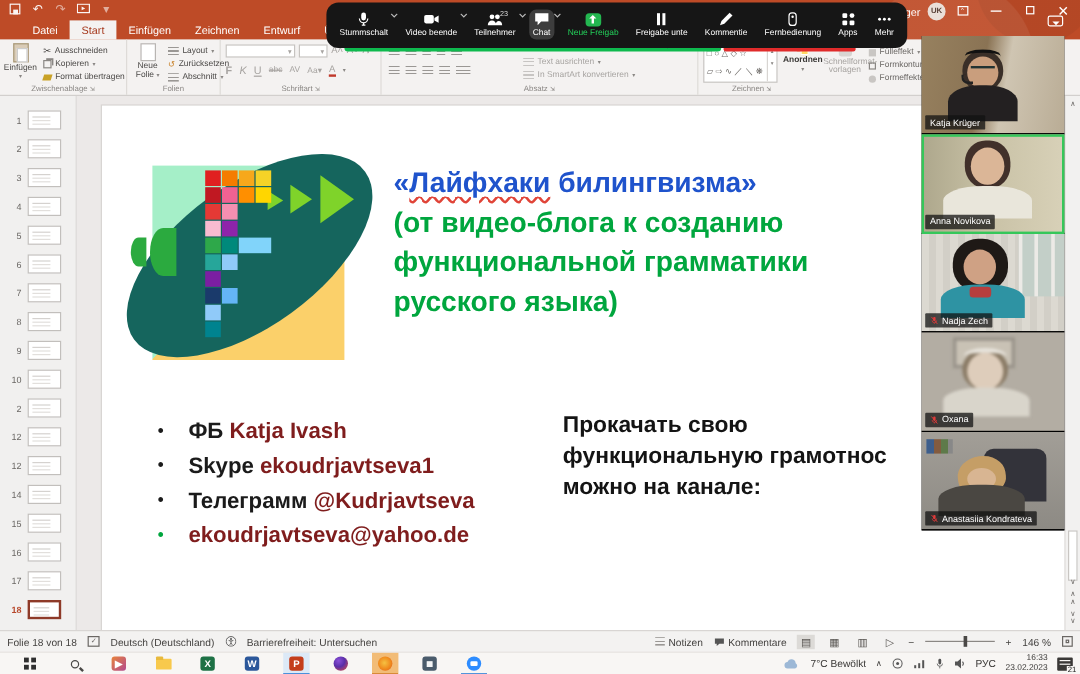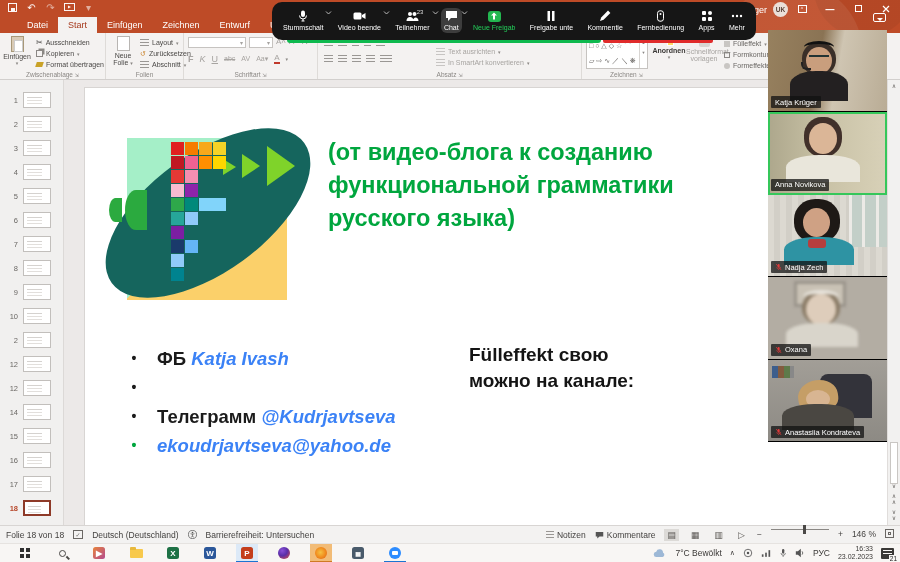--- a/index.html
+++ b/index.html
@@ -73,21 +73,21 @@
   .t-black { font-size:23.5px; color:#1b1b1b; line-height:33px; }
   .t-blue  { font-size:23.5px; font-weight:bold; color:#1F53CC; line-height:33px; }
   .wavy { text-decoration:underline wavy #E04438 1.5px; text-underline-offset:3px; }
   .t-green { font-size:23.5px; font-weight:bold; color:#00A63E; line-height:33px; width:410px; }
   .titleblock { position:absolute; left:243px; top:48px; width:440px; }
   .bullets { position:absolute; left:40px; top:256px; font-size:18.5px; font-weight:bold; }
   .brow { display:flex; gap:14px; line-height:29px; }
   .bdot { width:18px; text-align:center; color:#1b1b1b; font-size:14px; }
   .bdot.g { color:#00A63E; }
   .blabel { color:#1b1b1b; white-space:pre; }
-  .bval { color:#3b82f6;font-style:italic; }
+  .bval { color:#7f1d1d; }
   .promo { position:absolute; left:384px; top:254px; font-size:19px; font-weight:bold; color:#141414; line-height:26px; white-space:nowrap; }
   .promo .link { font-size:22px; color:#1F53CC; margin-top:3px; }
 
   
   .logo { position:absolute; left:16px; top:14px; width:220px; height:225px; }
   .lg-sq { position:absolute; left:26px; top:36px; width:160px; height:162px; background:linear-gradient(135deg,#A5EFC8 50%,#FBD06A 50%); }
   .lg-el { position:absolute; left:-12px; top:52px; width:238px; height:118px; background:#15655D; border-radius:50%; transform:rotate(-36deg); }
   .lg-tri { position:absolute; width:0; height:0; }
   .lg-semi { position:absolute; background:#2BAA3F; border-radius:50% 0 0 50% / 50% 0 0 50%; }
   .tile { position:absolute; width:13px; height:13px; }
@@ -139,21 +139,21 @@
   .v6 .chair { position:absolute; left:52px; top:14px; width:52px; height:44px; background:#33333A; border-radius:8px 8px 0 0; }
   .v6 .books { position:absolute; left:4px; top:6px; width:22px; height:12px; background:linear-gradient(90deg,#3D5E8C 0 6px,#835B3F 6px 12px,#5E7A4A 12px 18px,#888 18px); }
   .v6 .hair { position:absolute; left:30px; top:20px; width:40px; height:32px; border-radius:50% 50% 40% 40%; background:#C59E66; transform:rotate(-8deg); }
   .v6 .head { left:38px; top:30px; width:24px; height:18px; background:#D8B592; }
   .v6 .bodysh { left:14px; top:44px; width:72px; height:26px; background:#4A4742; }
 
   
   .vscroll { position:absolute; right:0; top:80px; width:13px; bottom:37px; background:#F2F1F0; border-left:1px solid #E0DDDB; font-size:6px; color:#6a6764; text-align:center; }
   .vthumb { position:absolute; left:2px; right:2px; top:362px; height:42px; background:#fff; border:1px solid #C9C6C3; }
   .statusbar { position:absolute; left:0; right:0; bottom:19px; height:18px; background:#F3F2F1; border-top:1px solid #D8D5D3; display:flex; align-items:center; justify-content:space-between; font-size:8.5px; color:#444240; padding:0 6px; }
-  .sb-l, .sb-r { display:flex; gap:9px; }
+  .sb-l, .sb-r { display:flex; align-items:center; gap:9px; }
   .spell { width:10px; height:9px; border:1px solid #6a6764; font-size:6px; line-height:8px; text-align:center; color:#6a6764; }
   .viewic { font-size:9px; color:#5a5754; padding:1px 3px; }
   .viewic.on { background:#DCDAD7; }
   .slider { width:58px; height:1px; background:#8a8784; position:relative; }
   .slider .knob { position:absolute; left:32px; top:-4px; width:3px; height:9px; background:#4a4846; }
   .fitbox { width:9px; height:9px; border:1px solid #6a6764; position:relative; }
   .fitbox::after { content:""; position:absolute; inset:2px; border:1px solid #6a6764; }
   .taskbar { position:absolute; left:0; right:0; bottom:0; height:19px; background:#F8F6F4; border-top:1px solid #E6E3E0; display:flex; align-items:center; }
   .tk-icons { display:flex; align-items:center; gap:15px; padding-left:14px; }
   .tkic { width:22px; height:19px; display:flex; align-items:center; justify-content:center; position:relative; }
@@ -603,43 +603,46 @@
       <div class="tile" style="left:70px;top:110px;background:#26A69A;"></div>
       <div class="tile" style="left:84px;top:110px;background:#90CAF9;"></div>
       <div class="tile" style="left:70px;top:124px;background:#7B1FA2;"></div>
       <div class="tile" style="left:70px;top:138px;background:#1A3A6B;"></div>
       <div class="tile" style="left:84px;top:138px;background:#64B5F6;"></div>
       <div class="tile" style="left:70px;top:152px;background:#90CAF9;"></div>
       <div class="tile" style="left:70px;top:166px;background:#00838F;"></div>
     </div>
 
     <div class="titleblock">
+      <div class="t-blue"><span>«</span><span class="wavy">Лайфхаки</span><span> билингвизма»</span></div>
       <div class="t-green">(от видео-блога к созданию функциональной грамматики русского языка)</div>
     </div>
 
     <div class="bullets">
       <div class="brow">
         <span class="bdot">•</span>
         <span><span class="blabel">ФБ </span><span class="bval">Katja Ivash</span></span>
       </div>
       <div class="brow">
         <span class="bdot">•</span>
+        <span><span class="blabel">Skype </span><span class="bval">ekoudrjavtseva1</span></span>
       </div>
       <div class="brow">
         <span class="bdot">•</span>
         <span><span class="blabel">Телеграмм </span><span class="bval">@Kudrjavtseva</span></span>
       </div>
       <div class="brow">
         <span class="bdot g">•</span>
         <span><span class="bval">ekoudrjavtseva@yahoo.de</span></span>
       </div>
     </div>
 
     <div class="promo">
-      <div>Fülleffekt свою</div>
+      <div>Прокачать свою</div>
+      <div>функциональную грамотнос</div>
       <div>можно на канале:</div>
     </div>
   </div>
 
   <div class="vscroll">
     <div style="padding-top:2px;">∧</div>
     <div class="vthumb"></div>
     <div style="position:absolute;left:0;right:0;bottom:36px;">∨</div>
     <div style="position:absolute;left:0;right:0;bottom:20px;line-height:6px;">∧<br>∧</div>
     <div style="position:absolute;left:0;right:0;bottom:4px;line-height:6px;">∨<br>∨</div>

